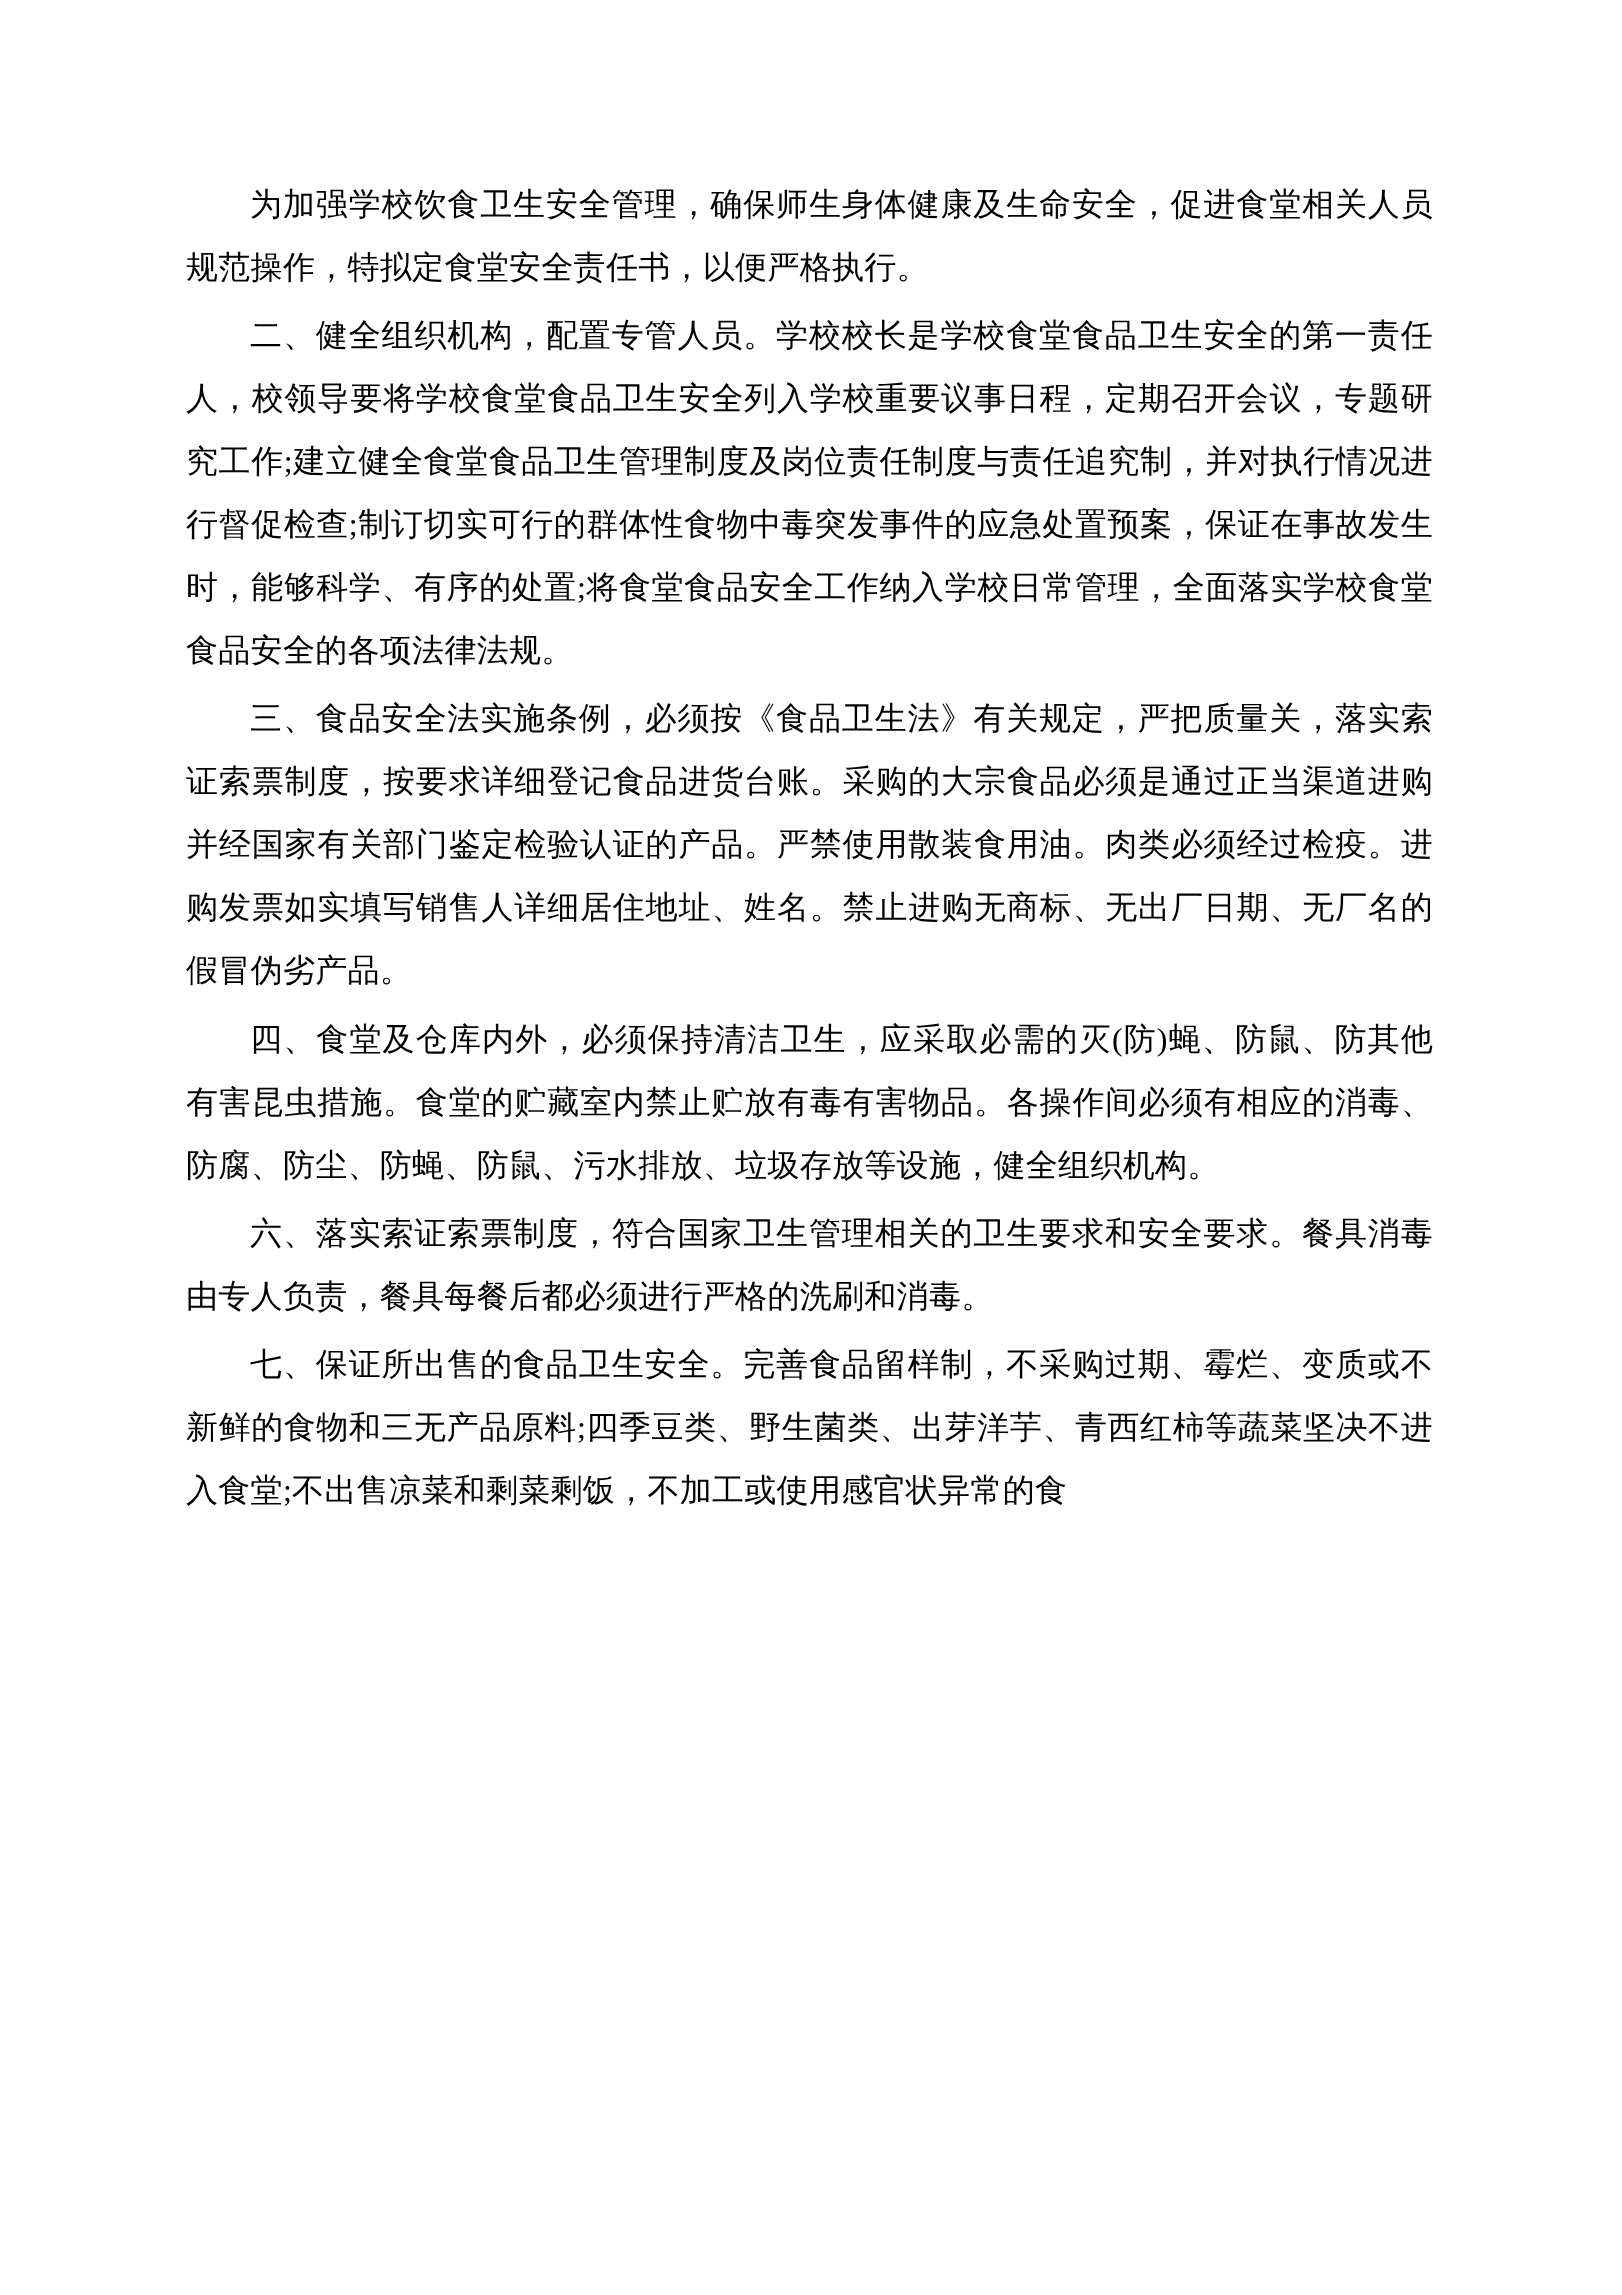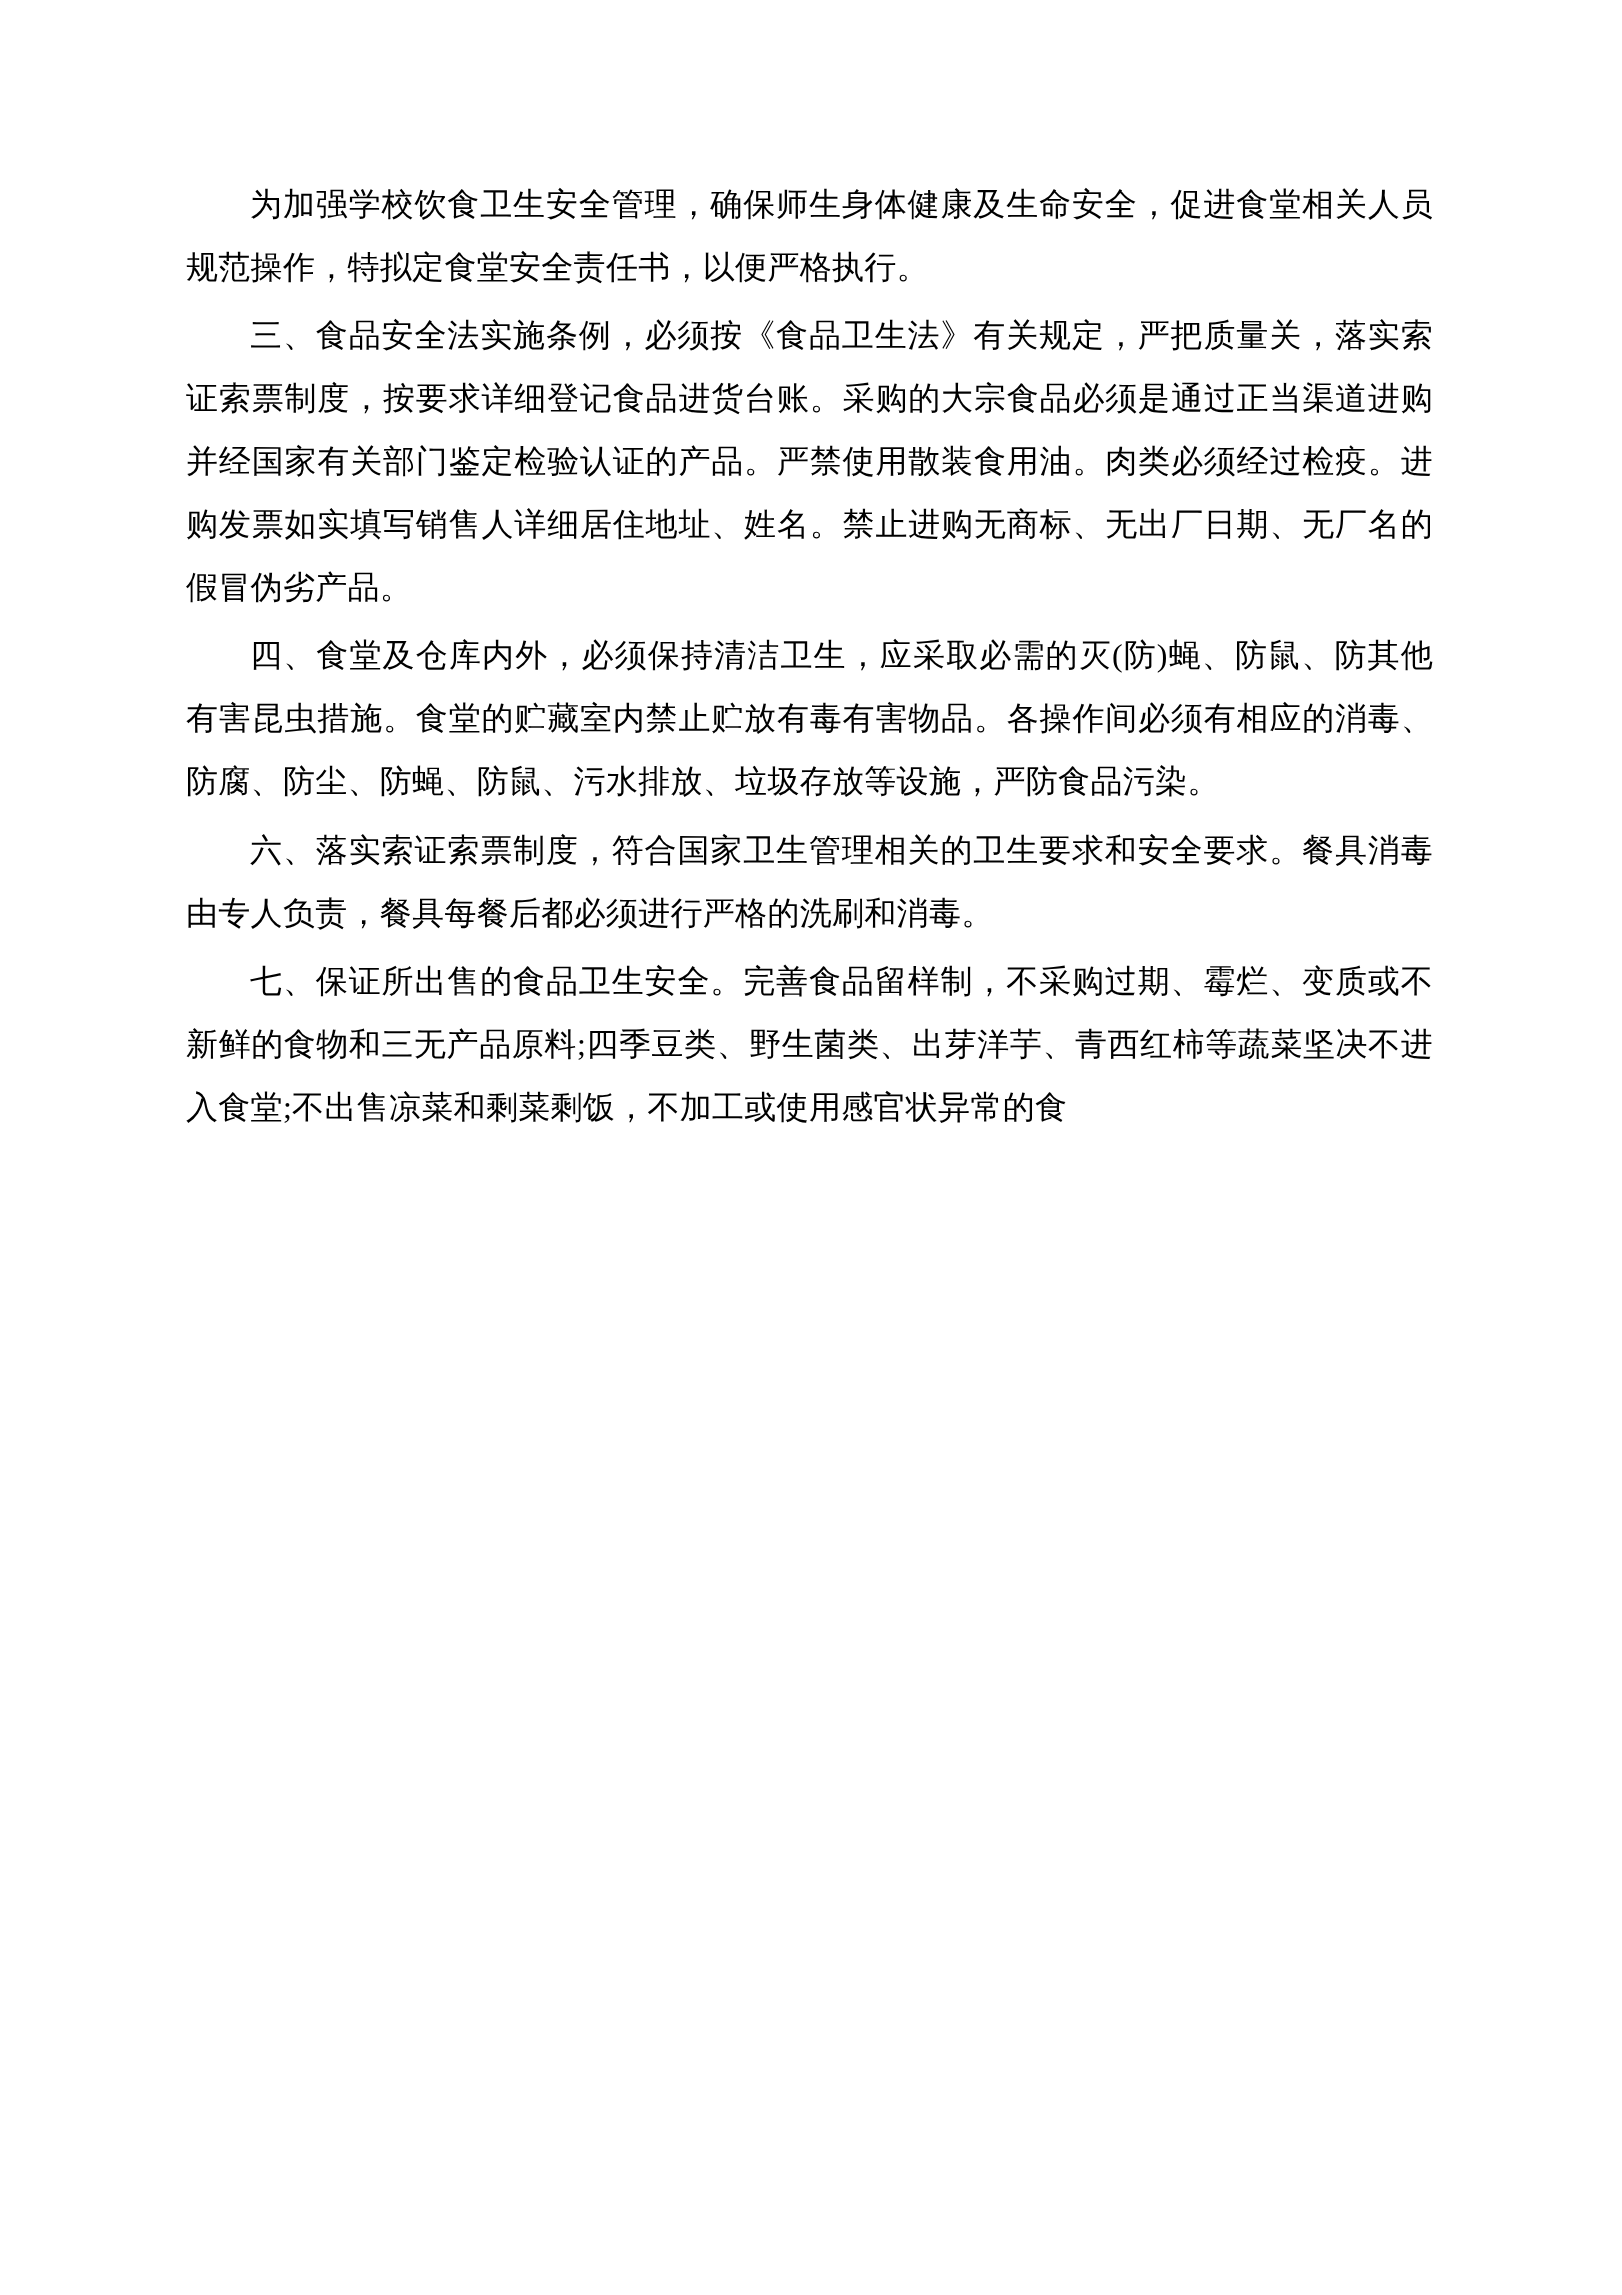--- a/index.html
+++ b/index.html
@@ -33,19 +33,20 @@
     letter-spacing: 0.3px;
     word-break: break-all;
   }
 </style>
 </head>
 <body>
 
 <div class="page">
   <div class="content">
     <p class="para">为加强学校饮食卫生安全管理，确保师生身体健康及生命安全，促进食堂相关人员规范操作，特拟定食堂安全责任书，以便严格执行。</p>
+    <p class="para">二、健全组织机构，配置专管人员。学校校长是学校食堂食品卫生安全的第一责任人，校领导要将学校食堂食品卫生安全列入学校重要议事日程，定期召开会议，专题研究工作;建立健全食堂食品卫生管理制度及岗位责任制度与责任追究制，并对执行情况进行督促检查;制订切实可行的群体性食物中毒突发事件的应急处置预案，保证在事故发生时，能够科学、有序的处置;将食堂食品安全工作纳入学校日常管理，全面落实学校食堂食品安全的各项法律法规。</p>
     <p class="para">三、食品安全法实施条例，必须按《食品卫生法》有关规定，严把质量关，落实索证索票制度，按要求详细登记食品进货台账。采购的大宗食品必须是通过正当渠道进购并经国家有关部门鉴定检验认证的产品。严禁使用散装食用油。肉类必须经过检疫。进购发票如实填写销售人详细居住地址、姓名。禁止进购无商标、无出厂日期、无厂名的假冒伪劣产品。</p>
-    <p class="para">四、食堂及仓库内外，必须保持清洁卫生，应采取必需的灭(防)蝇、防鼠、防其他有害昆虫措施。食堂的贮藏室内禁止贮放有毒有害物品。各操作间必须有相应的消毒、防腐、防尘、防蝇、防鼠、污水排放、垃圾存放等设施，严防食品污染。</p>
+    <p class="para">四、食堂及仓库内外，必须保持清洁卫生，应采取必需的灭(防)蝇、防鼠、防其他有害昆虫措施。食堂的贮藏室内禁止贮放有毒有害物品。各操作间必须有相应的消毒、防腐、防尘、防蝇、防鼠、污水排放、垃圾存放等设施，健全组织机构。</p>
     <p class="para">六、落实索证索票制度，符合国家卫生管理相关的卫生要求和安全要求。餐具消毒由专人负责，餐具每餐后都必须进行严格的洗刷和消毒。</p>
     <p class="para">七、保证所出售的食品卫生安全。完善食品留样制，不采购过期、霉烂、变质或不新鲜的食物和三无产品原料;四季豆类、野生菌类、出芽洋芋、青西红柿等蔬菜坚决不进入食堂;不出售凉菜和剩菜剩饭，不加工或使用感官状异常的食</p>
   </div>
 </div>
 
 
 </body></html>

